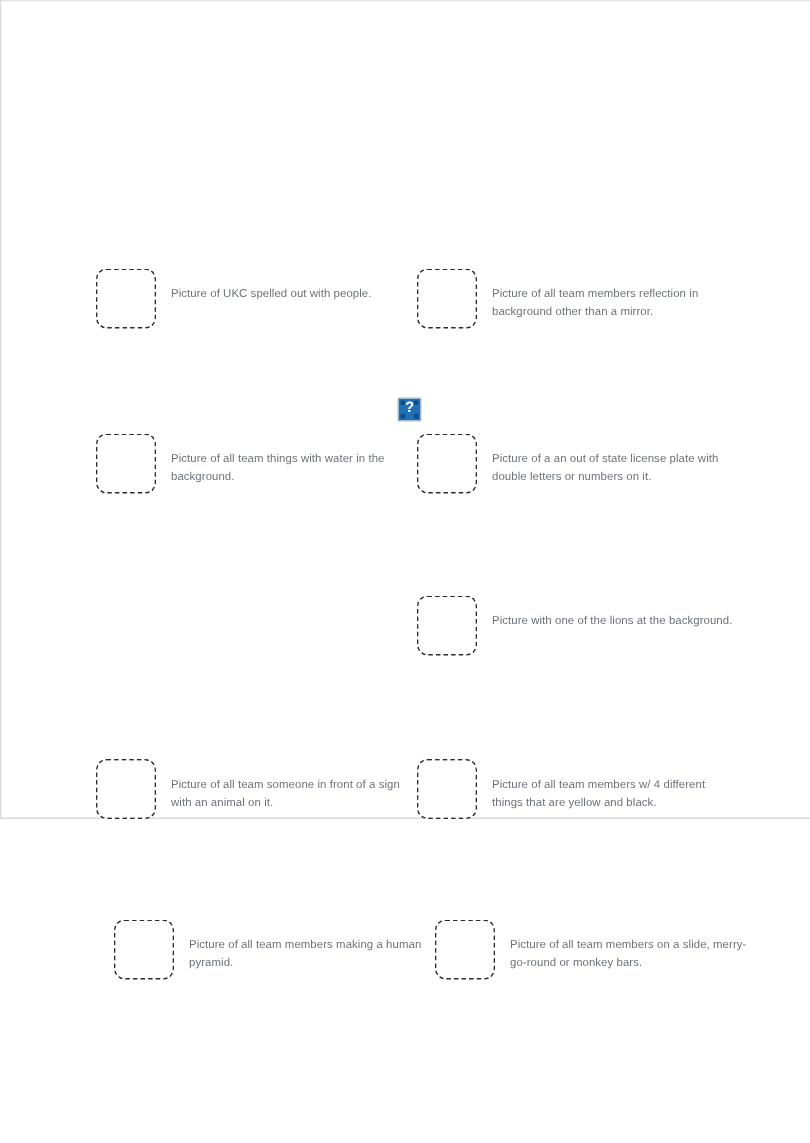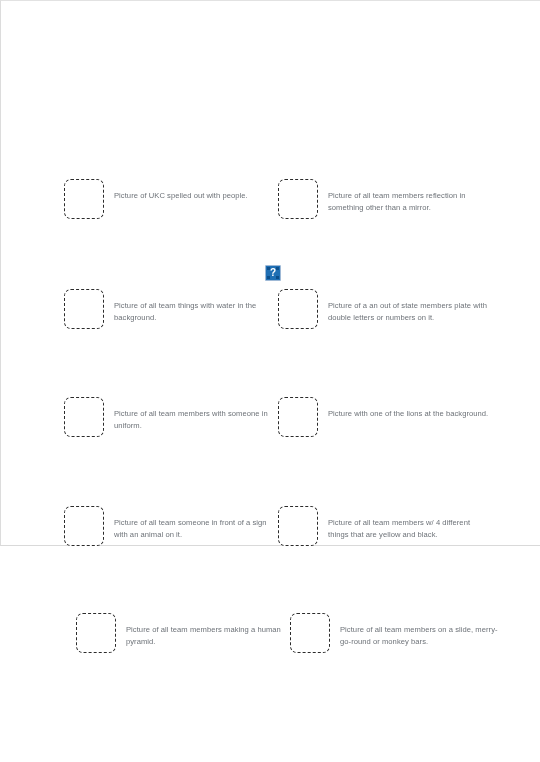--- a/index.html
+++ b/index.html
@@ -150,48 +150,44 @@
 
   <div class="page-sheet" id="page-1">
 
     <div class="hunt-row" style="top:178px;">
       <div class="hunt-item col-left">
         <div class="photo-slot"></div>
         <div class="hunt-caption">Picture of UKC spelled out with people.</div>
       </div>
       <div class="hunt-item col-right">
         <div class="photo-slot"></div>
-        <div class="hunt-caption">Picture of all team members reflection in something other than a mirror.</div>
+        <div class="hunt-caption">Picture of all team members reflection in background other than a mirror.</div>
       </div>
     </div>
 
     <div id="broken-image-icon">
       <span class="corner c-tl"></span>
       <span class="corner c-tr"></span>
       <span class="corner c-bl"></span>
       <span class="corner c-br"></span>
       <span class="qmark">?</span>
     </div>
 
     <div class="hunt-row" style="top:288px;">
       <div class="hunt-item col-left">
         <div class="photo-slot"></div>
         <div class="hunt-caption">Picture of all team things with water in the background.</div>
       </div>
       <div class="hunt-item col-right">
         <div class="photo-slot"></div>
-        <div class="hunt-caption">Picture of a an out of state members plate with double letters or numbers on it.</div>
+        <div class="hunt-caption">Picture of a an out of state license plate with double letters or numbers on it.</div>
       </div>
     </div>
 
     <div class="hunt-row" style="top:396px;">
-      <div class="hunt-item col-left">
-        <div class="photo-slot"></div>
-        <div class="hunt-caption">Picture of all team members with someone in uniform.</div>
-      </div>
       <div class="hunt-item col-right">
         <div class="photo-slot"></div>
         <div class="hunt-caption">Picture with one of the lions at the background.</div>
       </div>
     </div>
 
     <div class="hunt-row" style="top:505px;">
       <div class="hunt-item col-left">
         <div class="photo-slot"></div>
         <div class="hunt-caption">Picture of all team someone in front of a sign with an animal on it.</div>

